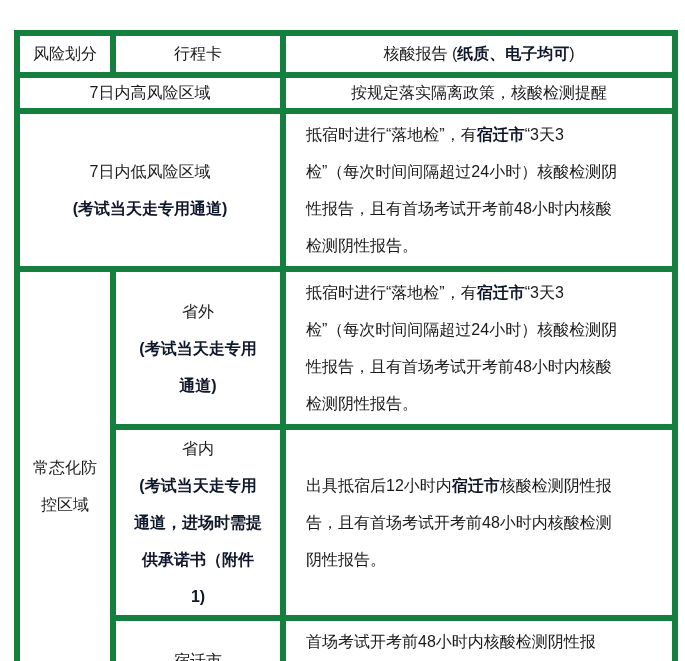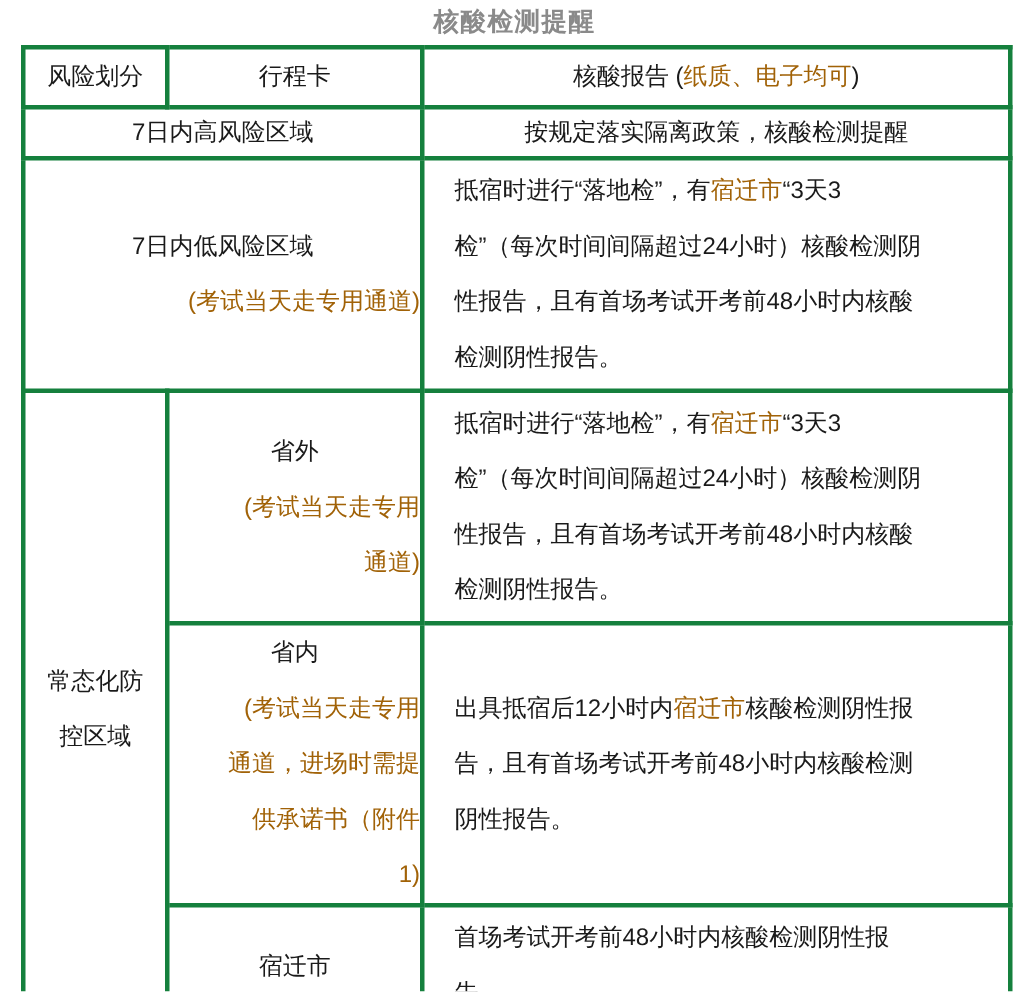--- a/index.html
+++ b/index.html
@@ -2,36 +2,35 @@
 <html><head>
 <meta charset="utf-8">
 <style>
   html,body{margin:0;padding:0;background:#ffffff;}
   body{width:685px;height:661px;font-family:"Liberation Sans",sans-serif;}
   .page{position:relative;width:685px;height:661px;background:#ffffff;overflow:hidden;}
   .title{position:absolute;top:3px;left:14px;width:658px;text-align:center;
          font-size:17px;font-weight:bold;color:#8a8a8a;letter-spacing:1px;}
   table.tbl{position:absolute;left:14px;top:30px;width:658px;border-collapse:collapse;
             table-layout:fixed;border:2px solid #000000;}
-  td{border:3px solid #15803d;font-size:16px;color:#1a1a1a;vertical-align:middle;
+  td{border:6px solid #15803d;font-size:16px;color:#1a1a1a;vertical-align:middle;
      padding:0;line-height:37px;overflow:hidden;}
   col.c1{width:96px;} col.c2{width:170px;} col.c3{width:392px;}
   .center{text-align:center;}
   .report{text-align:left;padding:2px 20px;}
   .pre{white-space:pre-line;}
-  .red{color:#a16207;font-weight:normal;text-align:right;}
+  .red{color:#0f172a;font-weight:bold;}
   tr.r-header td{line-height:36px;}
   tr.r-high td{line-height:30px;margin-left:16px;}
 </style>
 </head>
 <body>
 
 <div class="page">
 
-  <div class="title">核酸检测提醒</div>
 
   <table class="tbl">
     <colgroup>
         <col class="c1">
         <col class="c2">
         <col class="c3">
       </colgroup>
 
     <tbody>
         <tr class="r-header" style="height:40px;">

